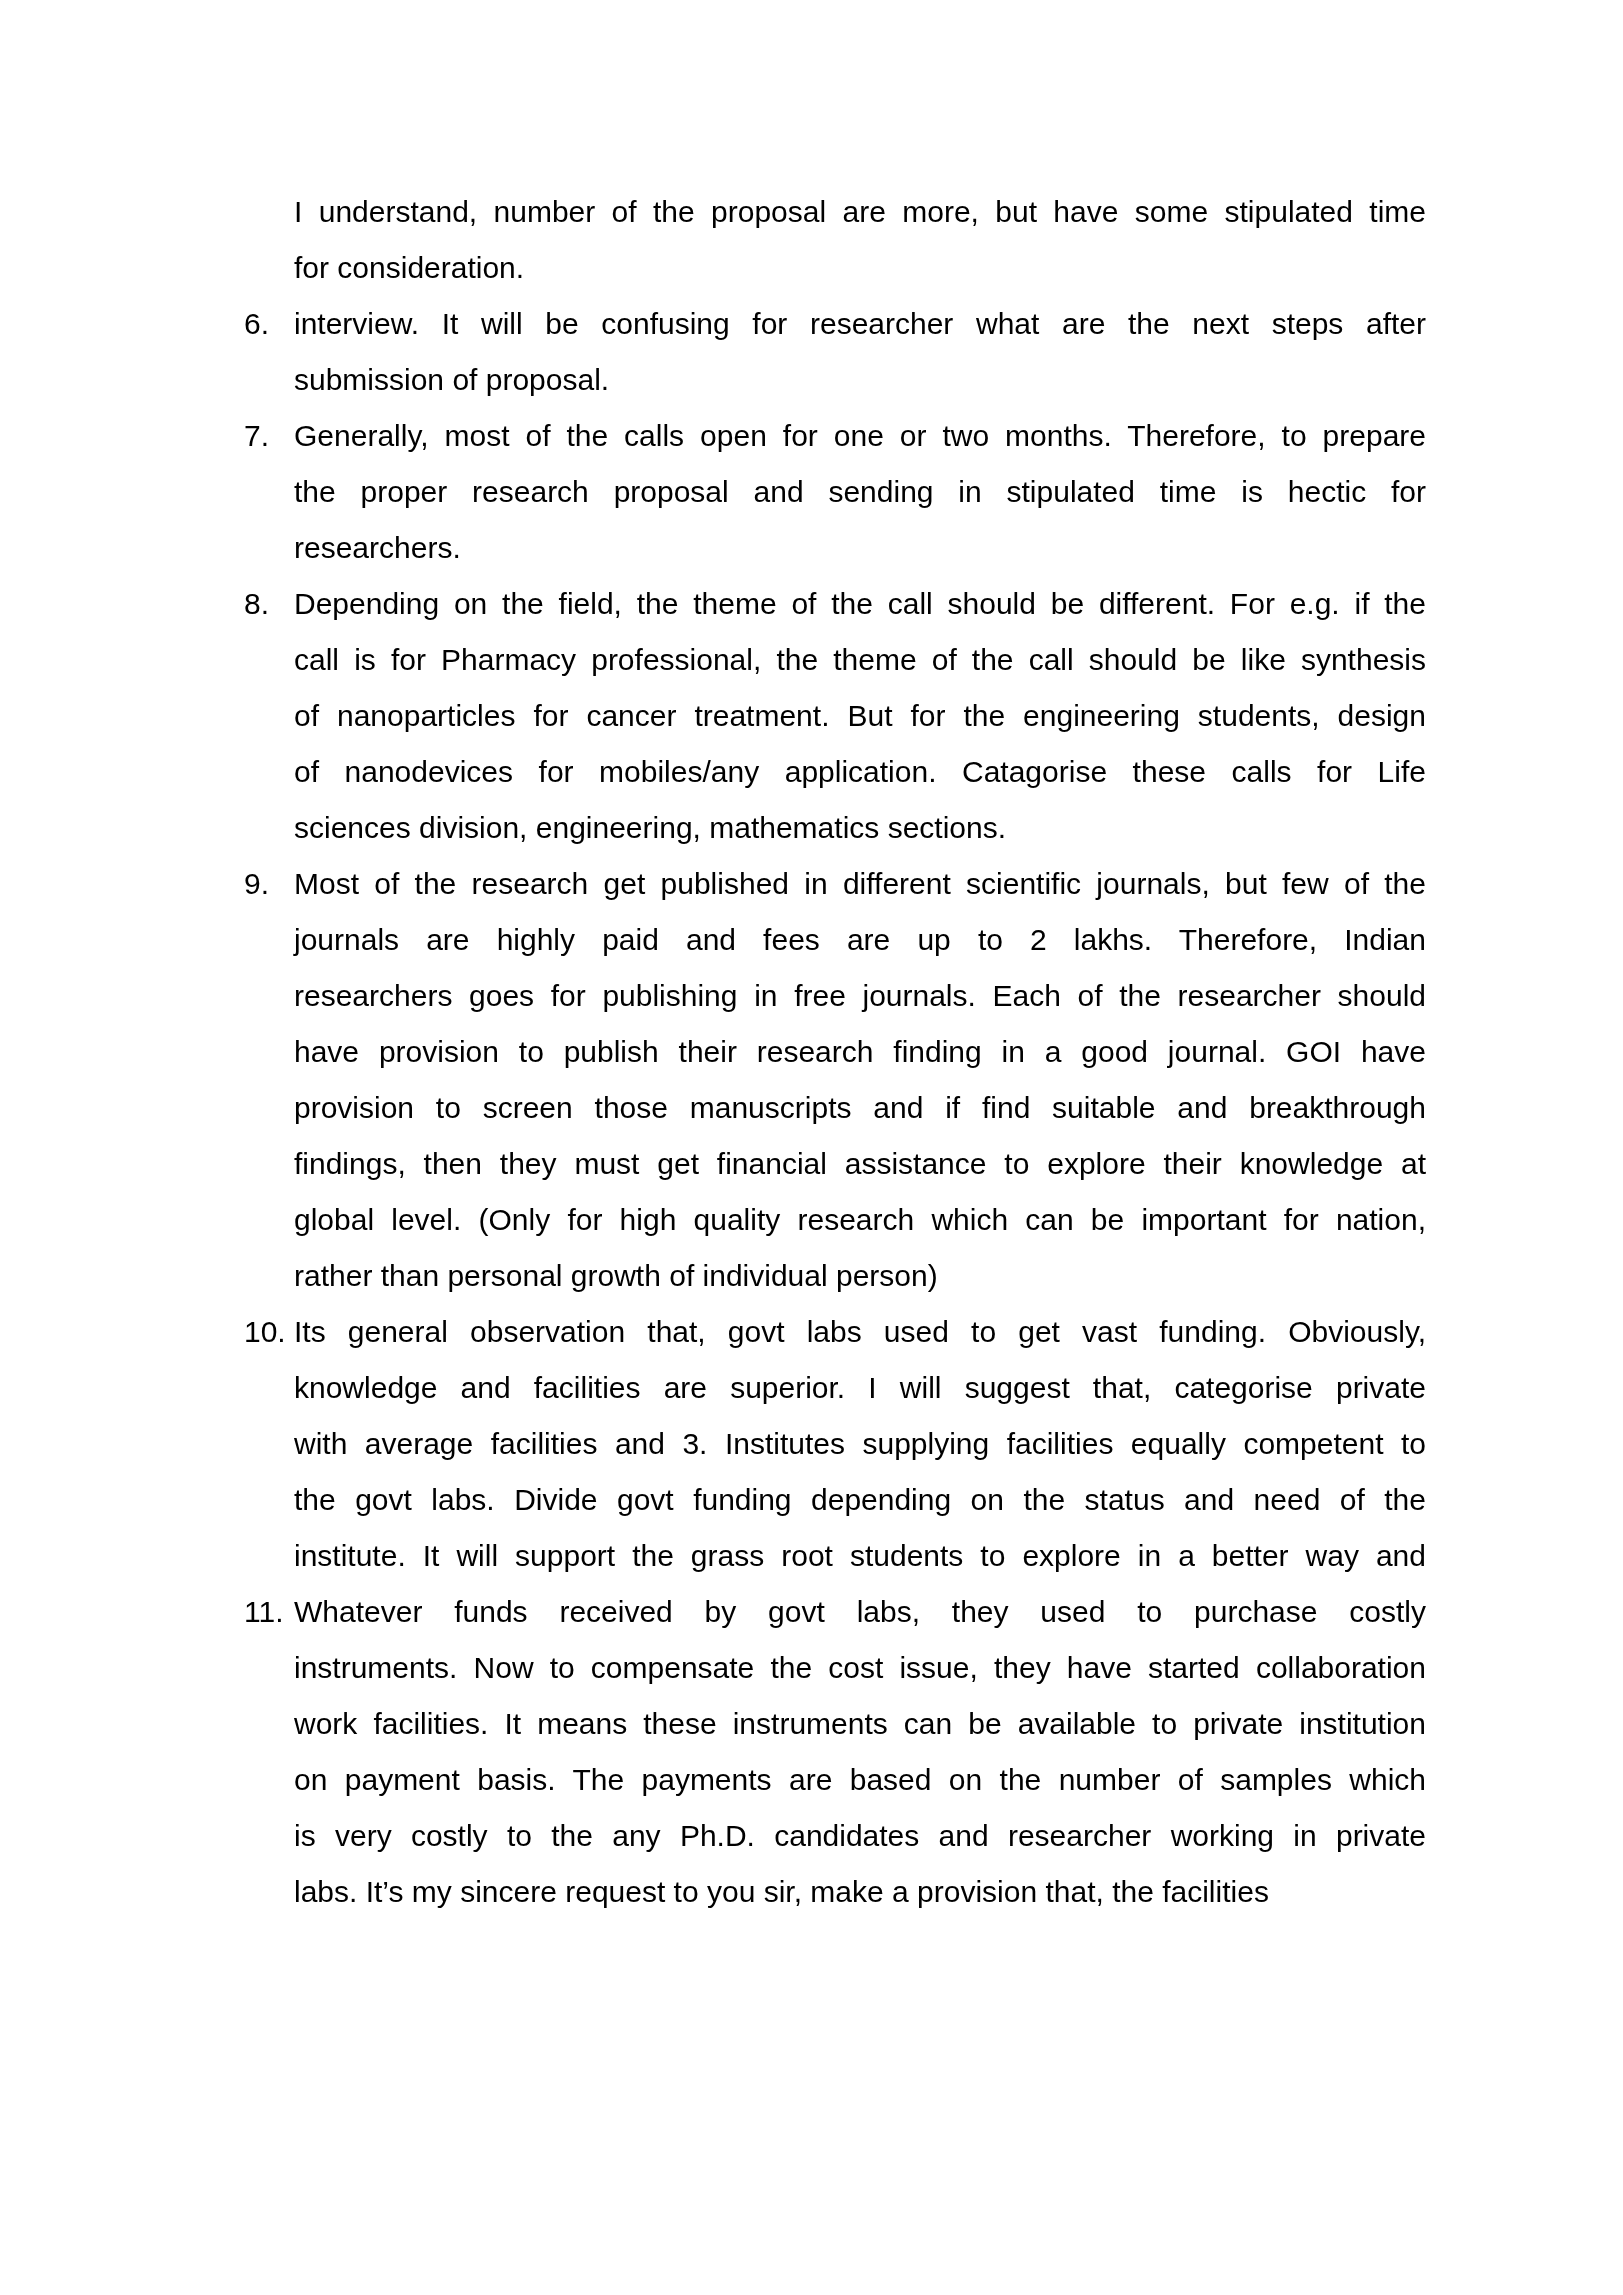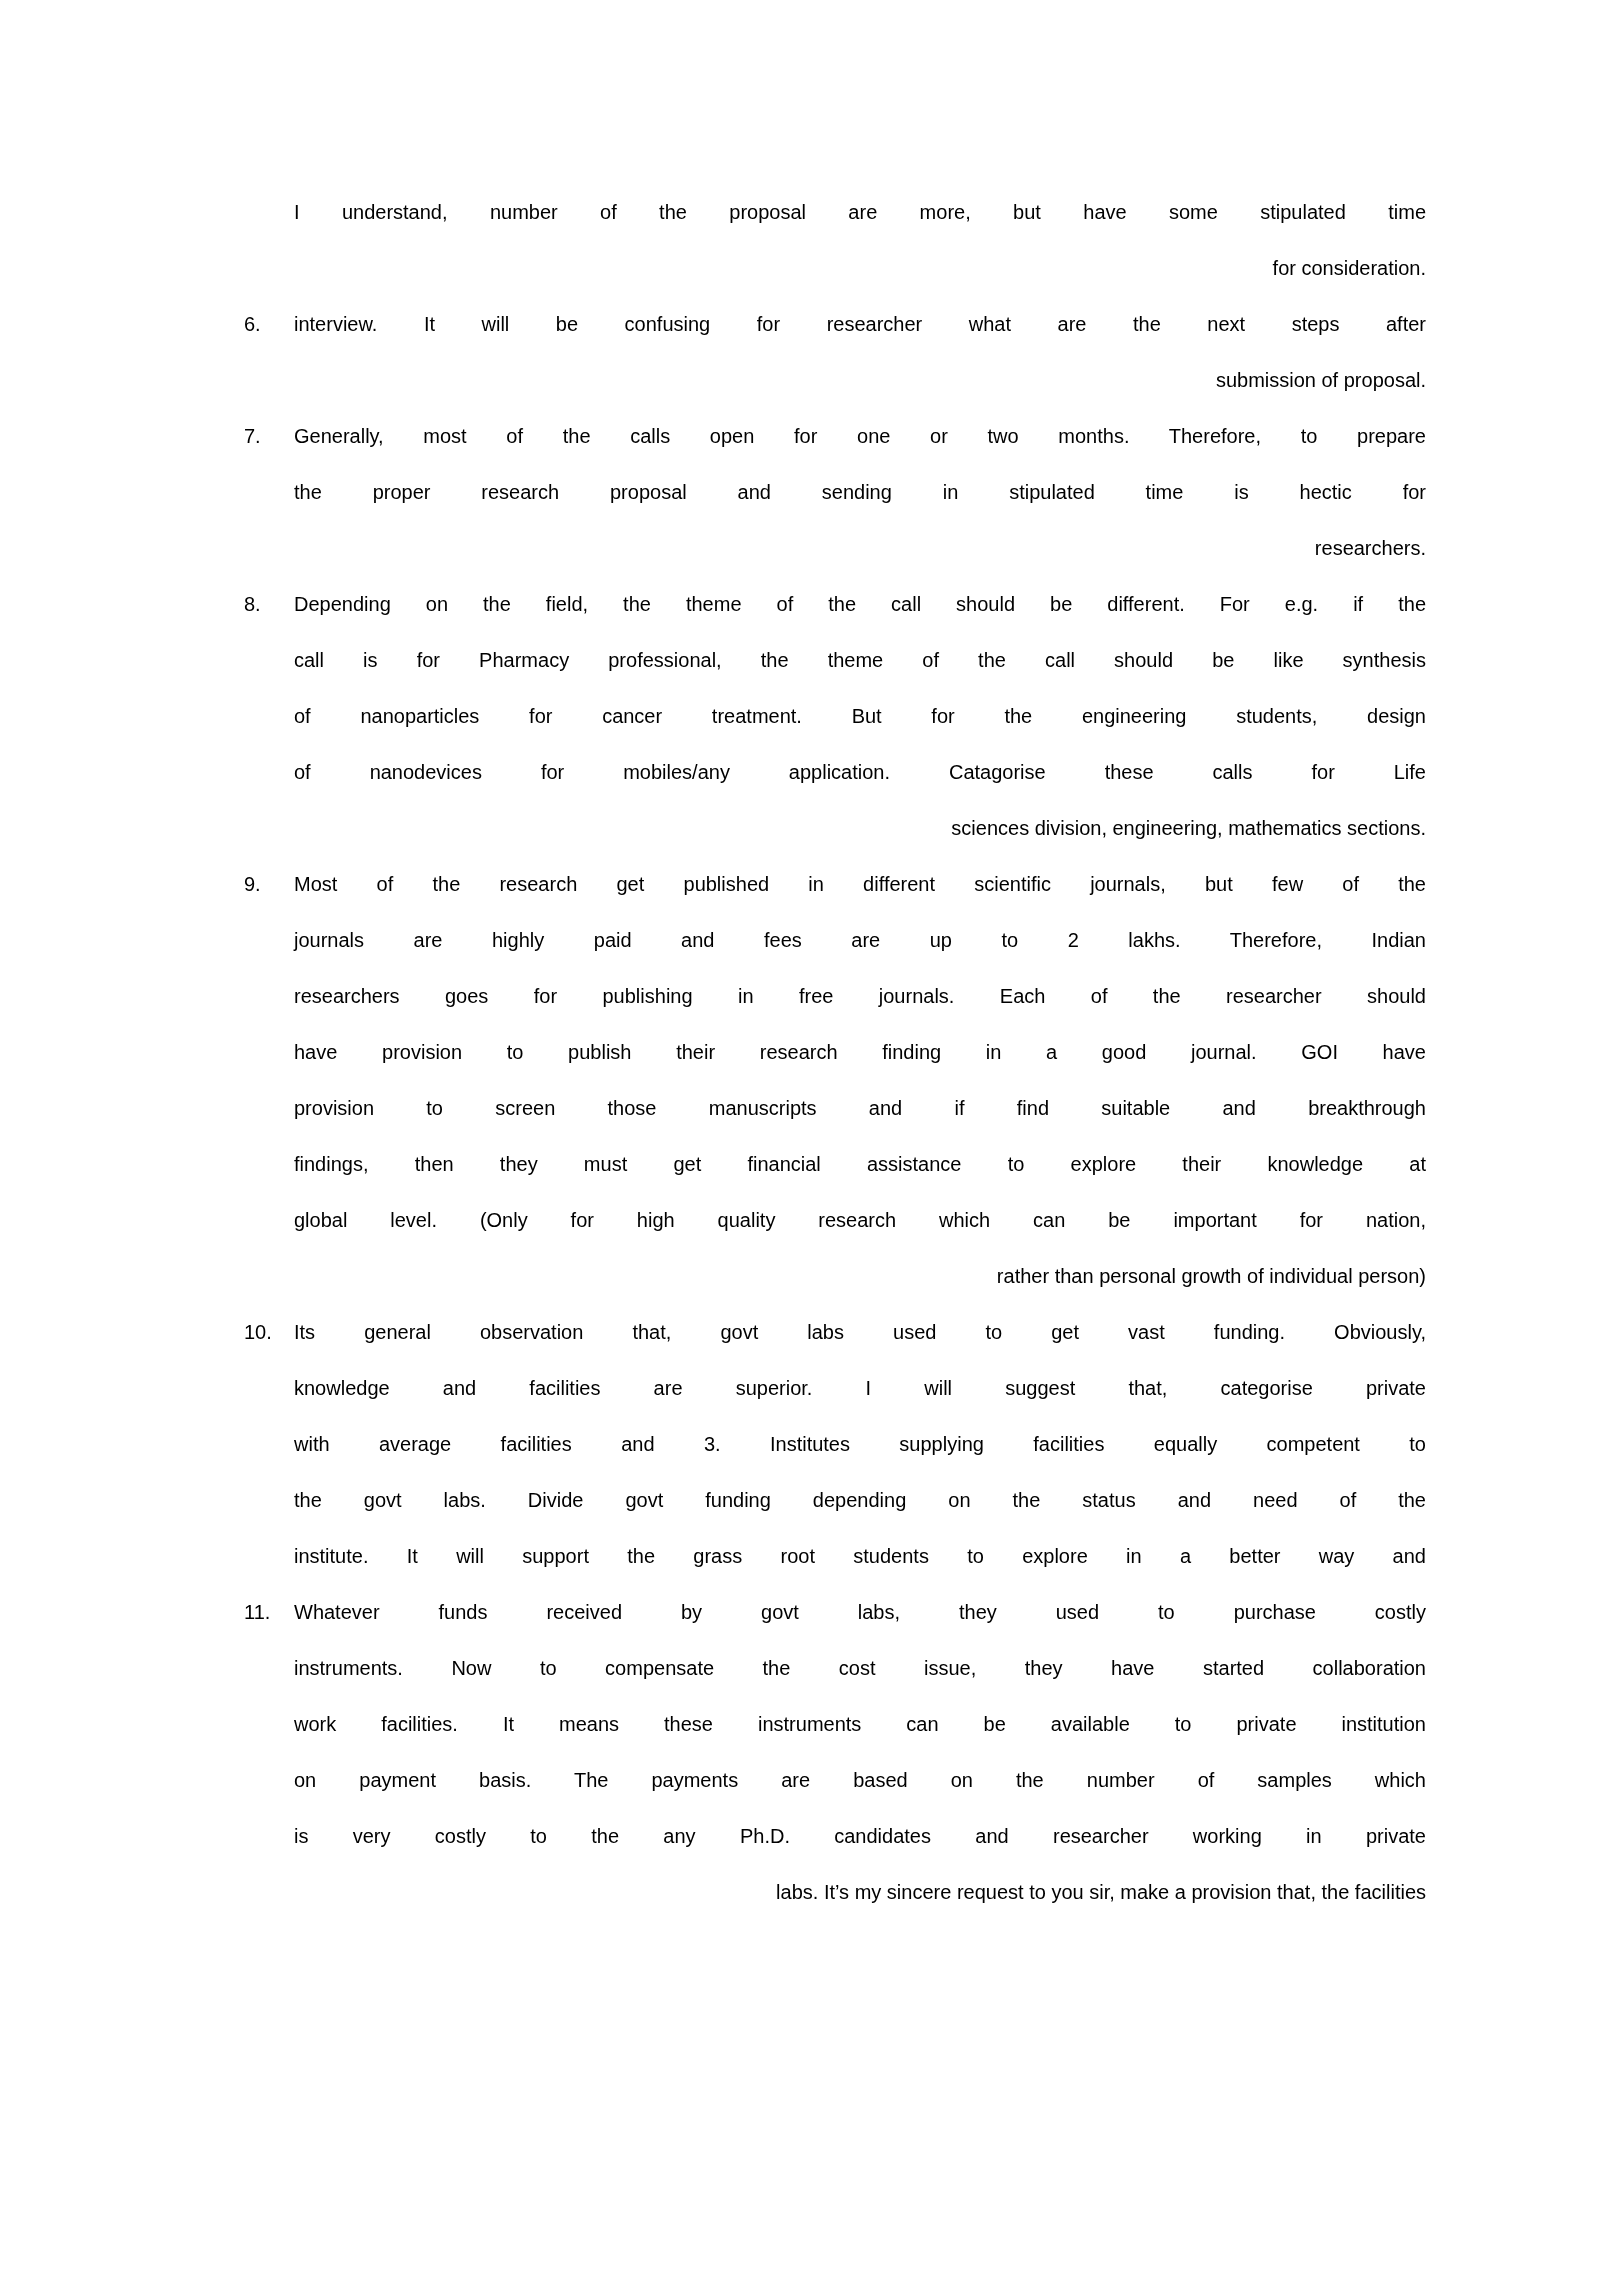--- a/index.html
+++ b/index.html
@@ -7,21 +7,21 @@
     padding: 0;
     background: #ffffff;
   }
   .page {
     position: relative;
     width: 1623px;
     height: 2051px;
     background: #ffffff;
     color: #000000;
     font-family: "Liberation Sans", sans-serif;
-    font-size: 20px;
+    font-size: 30px;
     overflow: hidden;
   }
   .content {
     position: absolute;
     left: 294px;
     top: 184px;
     width: 1132px;
   }
   .para {
     position: relative;
@@ -30,21 +30,21 @@
     position: absolute;
     left: -50px;
     top: 0;
     height: 56px;
     line-height: 56px;
     white-space: nowrap;
   }
   .line {
     height: 56px;
     line-height: 56px;
-    text-align: right;
+    text-align: left;
     overflow: visible;
   }
   .line.j {
     text-align: justify;
     text-align-last: justify;
   }
 </style>
 </head>
 <body>
 

